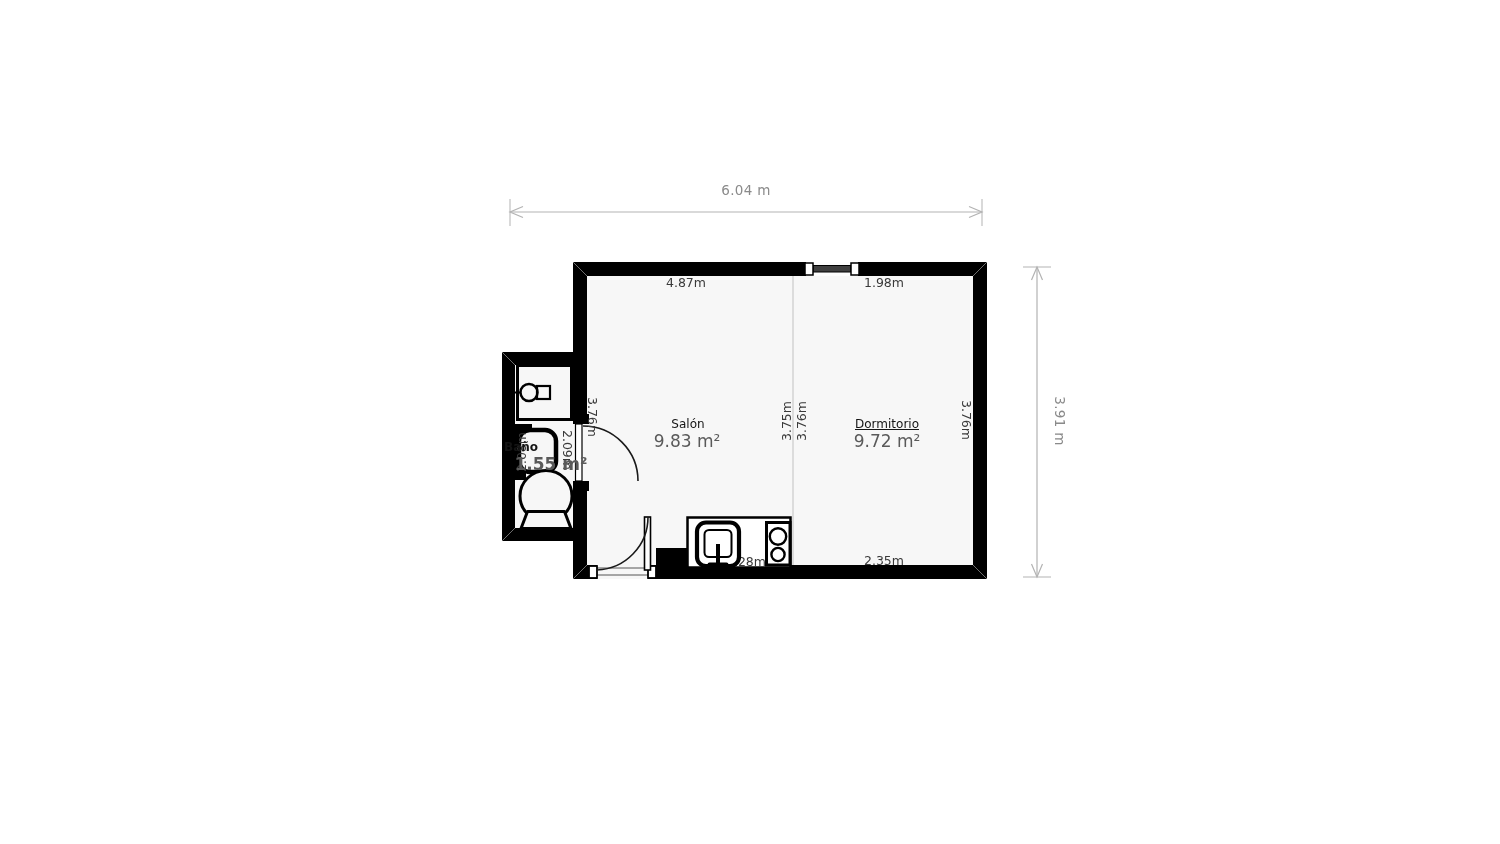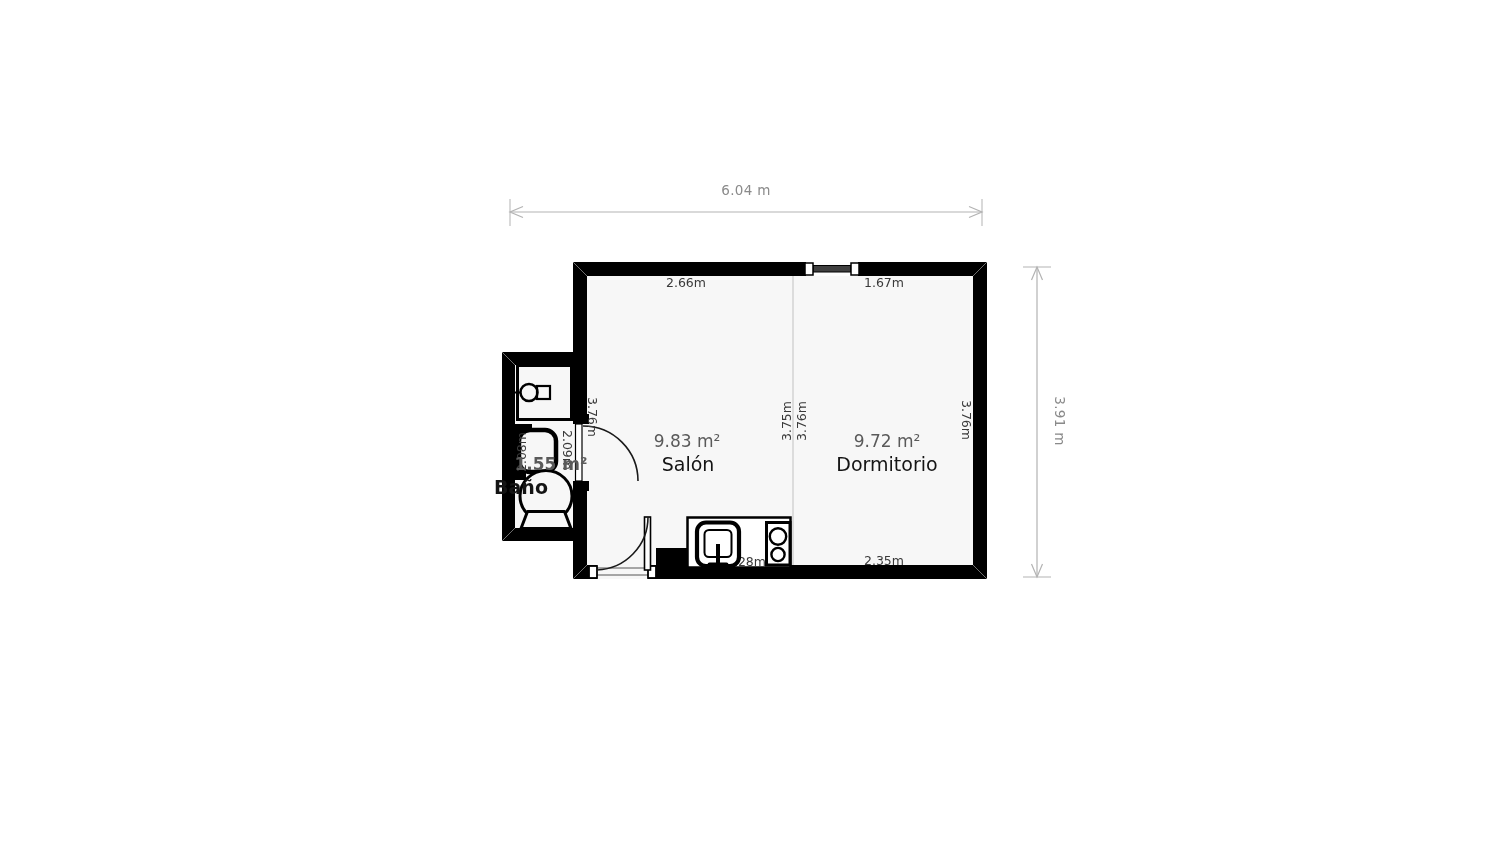--- a/index.html
+++ b/index.html
@@ -14,21 +14,21 @@
   .fixtop{z-index:3;}
   .lab{
     position:absolute;white-space:nowrap;
     transform:translate(-50%,-50%);
     -webkit-font-smoothing:antialiased;
   }
   .lab.cw{transform:translate(-50%,-50%) rotate(90deg);}
   .lab.ccw{transform:translate(-50%,-50%) rotate(-90deg);}
   .wl{font-size:12.5px;color:#3a3a3a;}
   .dim{font-size:13.5px;color:#8a8a8a;letter-spacing:.3px;}
-  .rname{font-size:19px;color:#141414;margin-top:40px;}
+  .rname{font-size:12px;color:#141414;}
   .rarea{font-size:17px;color:#5a5a5a;}
 </style>
 </head>
 <body>
 
 <div class="canvas">
 
   <svg class="layer base" width="1500" height="844" viewBox="0 0 1500 844">
 
     <rect x="573" y="262" width="414" height="317" fill="#f7f7f7"></rect>
@@ -119,38 +119,38 @@
       <path d="M1031.5,280 L1037,267 L1042.5,280"></path>
       <path d="M1031.5,564 L1037,577 L1042.5,564"></path>
     </g>
   </svg>
 
   <div class="layer labels">
 
     <div class="lab dim" style="left:746px;top:190px;">6.04 m</div>
     <div class="lab dim cw" style="left:1060px;top:421px;">3.91 m</div>
 
-    <div class="lab wl" style="left:686px;top:282px;">2.66m</div>
-    <div class="lab wl" style="left:884px;top:282px;">1.67m</div>
+    <div class="lab wl" style="left:686px;top:282px;">4.87m</div>
+    <div class="lab wl" style="left:884px;top:282px;">1.98m</div>
 
     <div class="lab wl cw" style="left:592px;top:417px;">3.76m</div>
     <div class="lab wl ccw" style="left:786px;top:421px;">3.75m</div>
     <div class="lab wl ccw" style="left:801px;top:421px;">3.76m</div>
     <div class="lab wl cw" style="left:966px;top:420px;">3.76m</div>
 
     <div class="lab wl" style="left:884px;top:560px;">2.35m</div>
     <div class="lab wl" style="left:746px;top:561px;">1.28m</div>
 
     <div class="lab wl ccw" style="left:521px;top:452px;">2.08m</div>
     <div class="lab wl cw" style="left:567px;top:450px;">2.09m</div>
 
     <div class="lab rname" style="left:688px;top:424px;">Salón</div>
     <div class="lab rarea" style="left:687px;top:441px;">9.83 m²</div>
 
-    <div class="lab rname" style="left:887px;top:424px;">Dormitorio</div>
+    <div class="lab rname" style="left:887px;top:424px;text-decoration:underline;">Dormitorio</div>
     <div class="lab rarea" style="left:887px;top:441px;">9.72 m²</div>
 
     <div class="lab rname" style="left:521px;top:447px;font-weight:bold;">Baño</div>
     <div class="lab rarea" style="left:551px;top:464px;font-weight:bold;">1.55 m²</div>
   </div>
 
   <svg class="layer fixtop" width="1500" height="844" viewBox="0 0 1500 844">
     <g>
       <rect x="697" y="522.5" width="42" height="43.5" rx="9" fill="#ffffff" stroke="#000" stroke-width="4.2"></rect>
       <rect x="704.5" y="530" width="27" height="27" rx="4.5" fill="#ffffff" stroke="#000" stroke-width="2"></rect>

